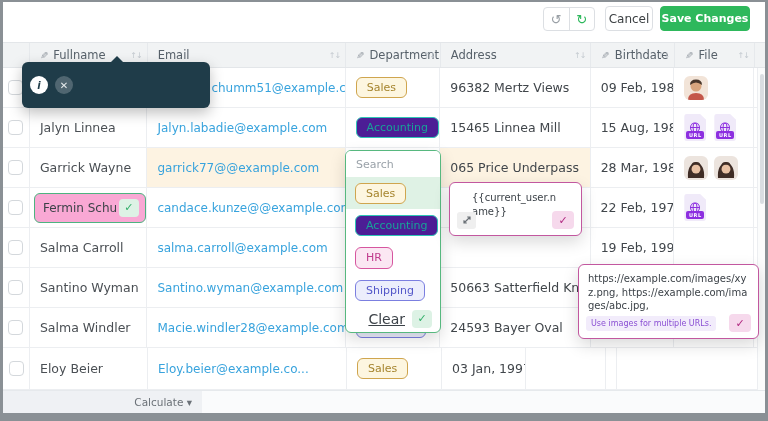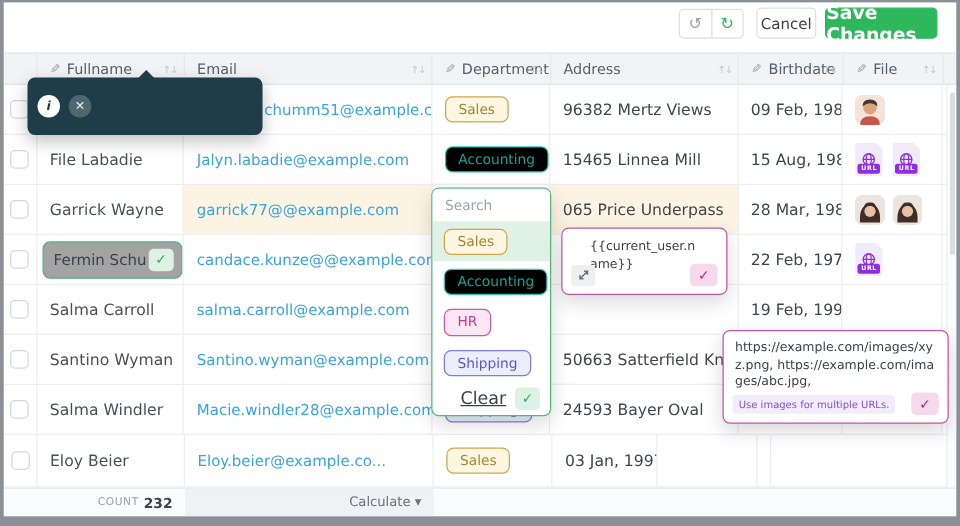--- a/index.html
+++ b/index.html
@@ -8,21 +8,21 @@
   .window { position:absolute; left:3px; top:2px; width:762px; height:411px; background:#fff; overflow:hidden; }
 
   
   .toolbar { position:absolute; left:0; top:0; width:762px; height:40px; background:#fff; }
   .undo-group { position:absolute; left:540px; top:5px; width:52px; height:24px; border:1px solid #dcdfe3; border-radius:4px; display:flex; background:#fff; }
   .undo-group .half { flex:1; display:flex; align-items:center; justify-content:center; font-size:13px; cursor:pointer; }
   .undo-group .half:first-child { border-right:1px solid #dcdfe3; color:#9aa0a6; }
   .undo-group .half:last-child { color:#2eb85c; }
   .btn { position:absolute; top:4px; height:25px; border-radius:4px; font-size:12px; display:flex; align-items:center; justify-content:center; cursor:pointer; font-family:inherit; }
   .btn-cancel { left:602px; width:48px; background:#fff; border:1px solid #dcdfe3; color:#3c4043; }
-  .btn-save { left:657px; width:90px; background:#2eb85c; border:1px solid #2eb85c; color:#fff; font-weight:bold; font-size:15px; }
+  .btn-save { left:657px; width:90px; background:#2eb85c; border:1px solid #2eb85c; color:#fff; font-weight:bold; font-size:11px; }
 
   
   .thead { position:absolute; left:0; top:40px; width:762px; height:26px; display:flex; background:#f1f3f4; border-top:1px solid #e3e6e9; border-bottom:1px solid #e3e6e9; }
   .th { display:flex; align-items:center; font-size:11.5px; color:#57616a; padding-left:10px; border-right:1px solid #e6e9ec; position:relative; }
   .th .pencil { color:#9aa1a8; font-size:10px; margin-right:5px; display:inline-block; transform:scaleX(-1); }
   .th .sort { position:absolute; right:5px; font-size:8px; color:#c3c9cf; letter-spacing:-1px; cursor:pointer; }
   .c0{width:27px;} .c1{width:118px;} .c2{width:199px;} .c3{width:95px;} .c4{width:151px;} .c5{width:84px;} .c6{width:80px;} .c7{width:8px; border-right:none;}
 
   .tbody { position:absolute; left:0; top:66px; width:762px; }
   .tr { display:flex; height:40px; border-bottom:1px solid #eceef1; background:#fff; }
@@ -31,26 +31,26 @@
   .td.c0 { justify-content:center; padding-left:0; }
   .name { font-size:12.5px; color:#4a4f54; }
   .email { font-size:12px; color:#38a3dd; }
   .plain { font-size:12.5px; color:#41464b; }
   .cb { width:15px; height:15px; border:1px solid #d4d8dc; border-radius:4px; background:#fff; cursor:pointer; }
   .edited { background:#fdf3e2; }
   .email-offset { padding-left:64px; }
 
   .badge { display:inline-block; font-size:11px; padding:3px 10px; border-radius:6px; border:1px solid; line-height:1.2; cursor:pointer; }
   .b-sales { background:#fdf6e0; border-color:#cfa54e; color:#a5842d; }
-  .b-accounting { background:#000000; border-color:#2ec4b6; color:#17a398; }
+  .b-accounting { background:#4c1d95; border-color:#2ec4b6; color:#17a398; }
   .b-hr { background:#fbe7f3; border-color:#d6569f; color:#c03b8d; }
   .b-shipping { background:#eceefc; border-color:#7b7fe0; color:#5357c9; }
 
   
-  .name-edit { position:relative; display:flex; align-items:center; width:114px; height:30px; margin-left:1px; border:1.5px solid #4db380; border-radius:6px; background:#a3a3a3; padding:0 4px 0 8px; }
+  .name-edit { position:relative; display:flex; align-items:center; width:114px; height:30px; margin-left:1px; border:1.5px solid #4db380; border-radius:6px; background:#f9a8d4; padding:0 4px 0 8px; }
   .name-edit input { border:none; outline:none; width:76px; font-size:12px; color:#3c4248; font-family:inherit; background:transparent; }
   .mini-check { width:20px; height:18px; border-radius:4px; background:#ddf2e5; color:#2fae67; font-size:11px; display:flex; align-items:center; justify-content:center; cursor:pointer; }
 
   
   .avatar { width:24px; height:24px; border-radius:6px; margin-right:6px; overflow:hidden; flex:none; }
   .urlfile { position:relative; width:22px; height:27px; background:#f0eaf9; border-radius:3px; margin-right:8px; flex:none;
              clip-path:polygon(0 0, 72% 0, 100% 22%, 100% 100%, 0 100%); }
   .urlfile .globe { position:absolute; left:50%; top:8px; transform:translateX(-50%); }
   .urlfile .tag { position:absolute; left:2px; right:2px; bottom:2px; background:#8d2fe0; color:#fff; font-size:5px; text-align:center; border-radius:2px; padding:1px 0; font-weight:bold; letter-spacing:.5px; }
 
@@ -168,21 +168,21 @@
         </span>
       </div>
       <div class="td c7"></div>
     </div>
 
     <div class="tr">
       <div class="td c0">
             <span class="cb"></span>
           </div>
       <div class="td c1">
-            <span class="name">File Labadie</span>
+            <span class="name">Jalyn Linnea</span>
           </div>
       <div class="td c2">
             <span class="email">Jalyn.labadie@example.com</span>
           </div>
       <div class="td c3">
             <span class="badge b-accounting">Accounting</span>
           </div>
       <div class="td c4">
             <span class="plain">15465 Linnea Mill</span>
           </div>
@@ -357,24 +357,20 @@
       <div class="td c6"></div>
       <div class="td c7"></div>
     </div>
   </div>
 
   <div class="scrollstrip">
         <div class="scrollthumb"></div>
       </div>
 
   <div class="tfoot">
-    <div class="foot-count">
-      <span class="lbl">COUNT</span>
-      <span class="val">232</span>
-    </div>
     <div class="foot-calc">Calculate ▾</div>
   </div>
 
   <div class="tooltip">
     <span class="info">i</span>
     <span class="close">✕</span>
   </div>
 
   <div class="dropdown">
     <input class="search" placeholder="Search" style="">

